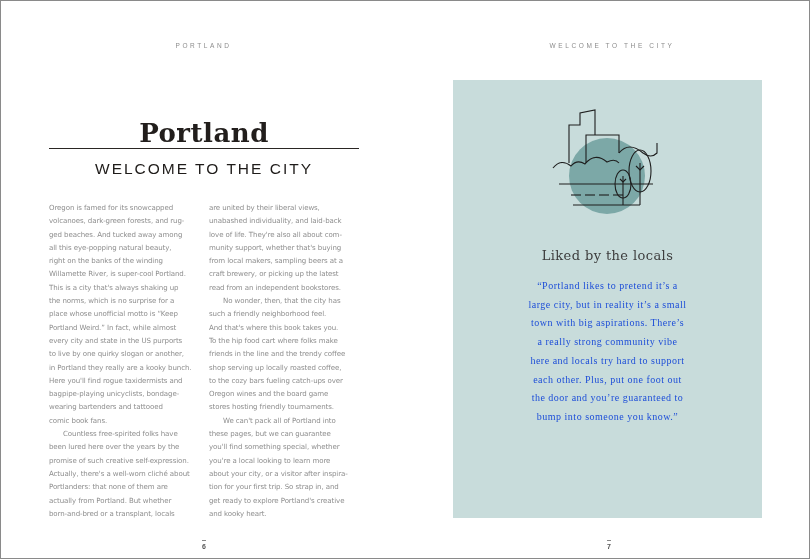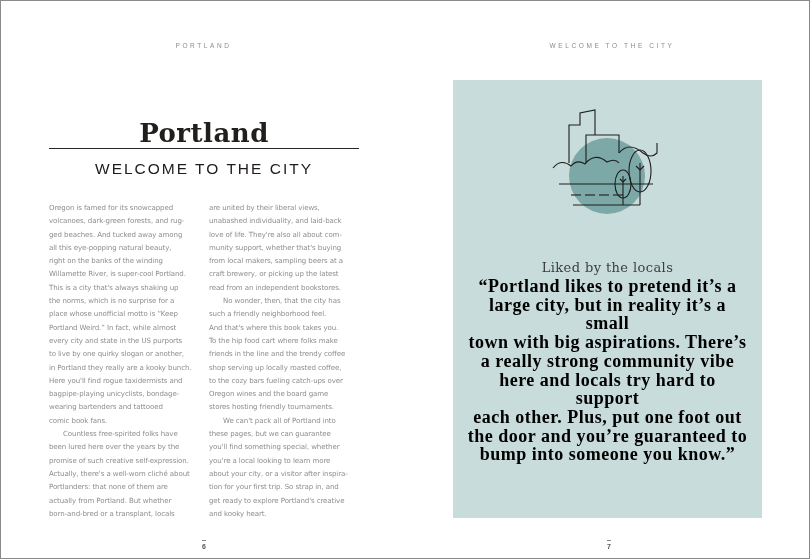--- a/index.html
+++ b/index.html
@@ -42,27 +42,27 @@
       color: #555; font-weight: bold;
     }
     .folio::before { content: ""; position: absolute; top: -3px; left: 0; width: 4px; height: 1px; background: #888; }
     .folio-left { left: 201px; }
     .folio-right { left: 201px; }
     .panel {
       position: absolute; left: 47px; top: 63px; width: 309px; height: 438px; background: #c8dcdb;
     }
     .illustration { position: absolute; left: 96px; top: 28px; width: 118px; height: 118px; }
     .panel-heading {
-      position: absolute; top: 180px; left: 0; right: 0; text-align: center;
+      position: absolute; top: 168px; left: 0; right: 0; text-align: center;
       font-family: "DejaVu Serif", serif; font-size: 13px; color: #3d3d3d; letter-spacing: 0.4px;
     }
     .quote {
       position: absolute; top: 197px; left: 12px; right: 12px; text-align: center;
-      font-family: "Liberation Serif", serif; font-weight: bold; font-size: 18px; line-height: 18.7px;
-      color: #000000; letter-spacing: 0.5px; white-space: pre-line;
+      font-family: "Liberation Serif", serif; font-weight: normal; font-size: 10px; line-height: 18.7px;
+      color: #1d4ed8; letter-spacing: 0.5px; white-space: pre-line;
     }
     .attribution {
       position: absolute; top: 364px; left: 0; right: 0; text-align: center;
       font-family: "Liberation Sans", sans-serif; font-size: 7.3px; letter-spacing: 0.6px; color: #3f4545;
     }
   </style>
 </head>
 <body>
 
 <div class="spread">

